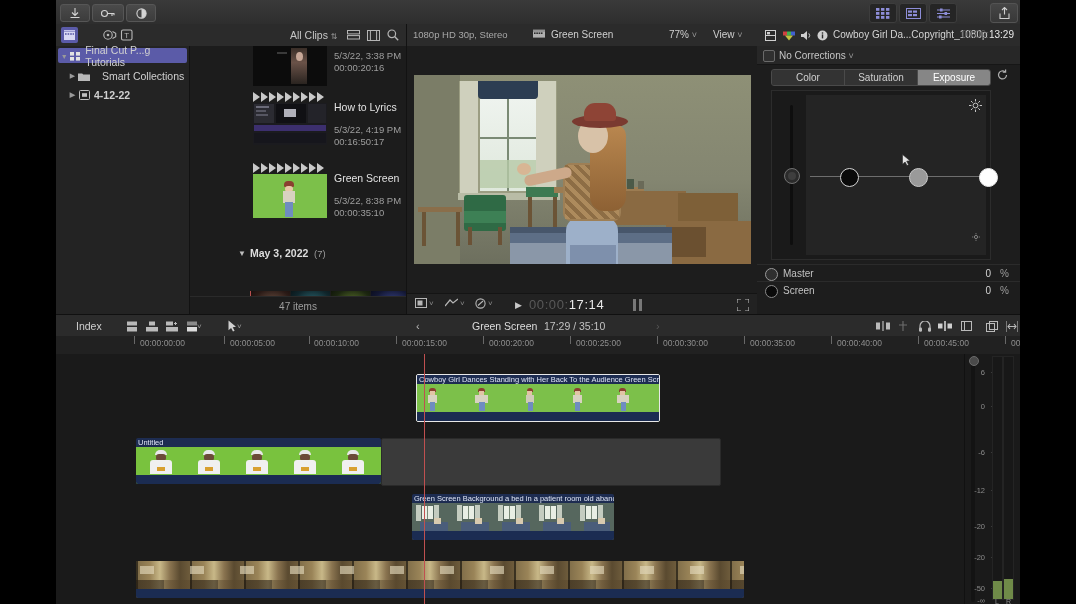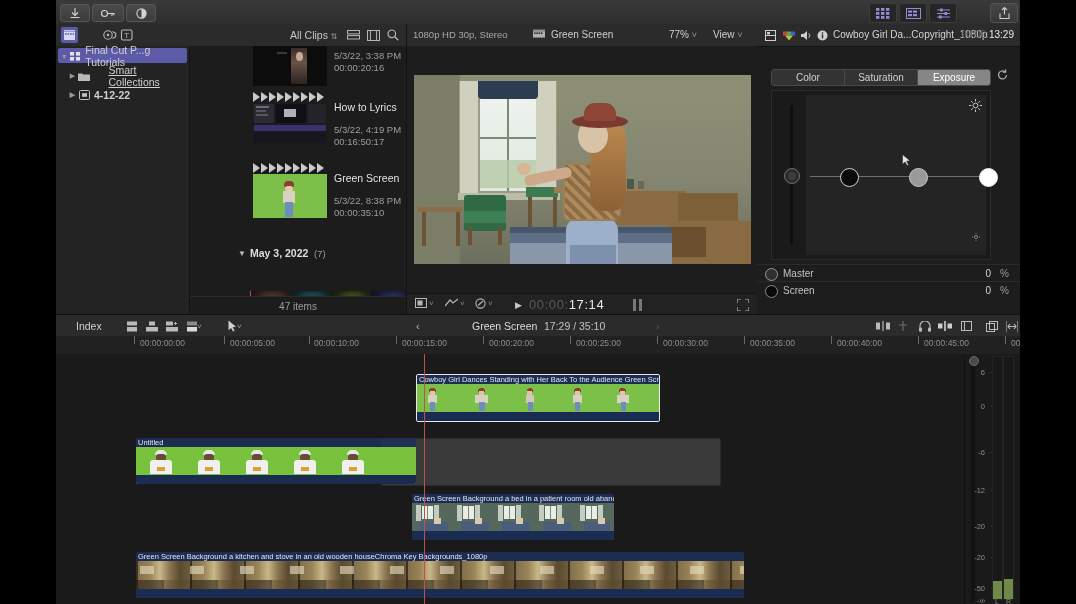--- a/index.html
+++ b/index.html
@@ -274,21 +274,21 @@
         </span>
         <span style="margin-left:3px;">Final Cut P...g Tutorials</span>
       </div>
       <div class="librow" style="left:12px;top:22px;">
         <span class="tri">▶</span>
         <span class="licon">
           <svg width="12" height="9" viewBox="0 0 12 9">
               <path d="M0 1.4h4.2l1 1.2H12V9H0z" fill="#b9b9b9"></path>
             </svg>
         </span>
-        <span style="margin-left:18px;text-decoration:underline;">Smart Collections</span>
+        <span style="margin-left:11px;">Smart Collections</span>
       </div>
       <div class="librow" style="left:12px;top:41px;font-weight:bold;">
         <span class="tri">▶</span>
         <span class="licon">
           <svg width="11" height="10" viewBox="0 0 11 10">
               <rect x="0.5" y="0.5" width="10" height="9" rx="1" stroke="#c0c0c0" fill="none"></rect>
               <path d="M3 3.2h5v3.6H3z" fill="#c0c0c0"></path>
             </svg>
         </span>
         <span style="margin-left:3px;">4-12-22</span>
@@ -550,20 +550,27 @@
             <rect x="4.8" y="4.4" width="1.4" height="4" fill="#2b2b2b"></rect>
             <rect x="4.8" y="2.3" width="1.4" height="1.4" fill="#2b2b2b"></rect>
           </svg>
       </div>
       <div class="ititle" style="left:76px;">Cowboy Girl Da...Copyright_1080p</div>
       <div class="itc">
         <span class="tcdim">00:00:</span><span class="tcbright">13:29</span>
       </div>
     </div>
 
+    <div class="ccbar">
+      <div class="cccheck"></div>
+      <div class="cclabel">
+        <span>No Corrections</span>
+        <span style="font-size:9px;color:#9a9a9a;">˅</span>
+      </div>
+    </div>
 
     <div class="segctl">
       <div class="seg">Color</div>
       <div class="seg">Saturation</div>
       <div class="seg on">Exposure</div>
     </div>
     <div class="resetb">
       <svg width="11" height="11" viewBox="0 0 11 11">
           <path d="M9.5 6a4 4 0 11-1.4-3.1" stroke="#b0b0b0" fill="none" stroke-width="1.2"></path>
           <path d="M8.6 0.4v2.8H5.8" stroke="#b0b0b0" fill="none" stroke-width="1.2"></path>
@@ -763,21 +770,21 @@
           <div style="position:absolute;left:3px;top:3px;width:5px;height:4px;background:#e2c4a6;"></div>
           <div style="position:absolute;left:0px;top:7px;width:12px;height:8px;background:#d8d2c0;"></div>
           <div style="position:absolute;left:4px;top:14px;width:5px;height:9px;background:#6f8cc0;"></div>
         </div>
         <div class="audiobar"></div>
       </div>
     </div>
 
     <div class="clip" style="left:325px;top:84px;width:338px;height:46px;background:#3a3a3a;border:1px solid #2a2a2a;"></div>
 
-    <div class="clip" style="left:80px;top:84px;width:245px;height:46px;padding-left:35px;">
+    <div class="clip" style="left:80px;top:84px;width:245px;height:46px;">
       <div class="cliphdr">Untitled</div>
       <div class="clipbody">
         <div style="position:absolute;inset:0;background:#79c23e;"></div>
         <div style="position:absolute;left:14px;top:3px;width:22px;height:24px;">
           <div style="position:absolute;left:5px;top:0;width:12px;height:5px;background:#e8e8e8;border-radius:5px 5px 0 0;"></div>
           <div style="position:absolute;left:6px;top:4px;width:10px;height:7px;background:#6b4a38;border-radius:3px;"></div>
           <div style="position:absolute;left:0px;top:10px;width:22px;height:14px;background:#f0f0f0;border-radius:3px 3px 0 0;"></div>
           <div style="position:absolute;left:7px;top:17px;width:8px;height:4px;background:#d8a030;"></div>
         </div>
         <div style="position:absolute;left:62px;top:3px;width:22px;height:24px;">
@@ -850,21 +857,20 @@
           <div style="position:absolute;left:4px;top:2px;width:5px;height:16px;background:#c4ccc0;"></div>
           <div style="position:absolute;left:22px;top:2px;width:5px;height:16px;background:#c4ccc0;"></div>
           <div style="position:absolute;left:8px;top:19px;width:26px;height:9px;background:#4a5d7a;"></div>
           <div style="position:absolute;left:22px;top:15px;width:7px;height:6px;background:#d8cab0;"></div>
         </div>
         <div class="audiobar"></div>
       </div>
     </div>
 
     <div class="clip" style="left:80px;top:198px;width:608px;height:46px;">
-      <div class="cliphdr">Green Screen Background a kitchen and stove in an old wooden houseChroma Key Backgrounds_1080p</div>
       <div class="clipbody">
         <div style="position:absolute;inset:0;background:#6a5a3e;"></div>
         <div style="position:absolute;left:0;top:0;right:0;height:28px;
              background:repeating-linear-gradient(90deg,
                #7e6c48 0px, #9a8458 14px, #c8b888 24px, #8a7450 34px, #5a4a30 44px, #6e5c3c 54px);"></div>
         <div style="position:absolute;left:0;top:0;right:0;height:28px;
              background:repeating-linear-gradient(90deg, rgba(0,0,0,.55) 0 2px, rgba(0,0,0,0) 2px 54px);"></div>
         <div style="position:absolute;left:0;top:5px;right:0;height:8px;
              background:repeating-linear-gradient(90deg, rgba(225,215,185,.65) 4px 18px, rgba(0,0,0,0) 18px 54px);"></div>
         <div style="position:absolute;left:0;top:19px;right:0;height:9px;

